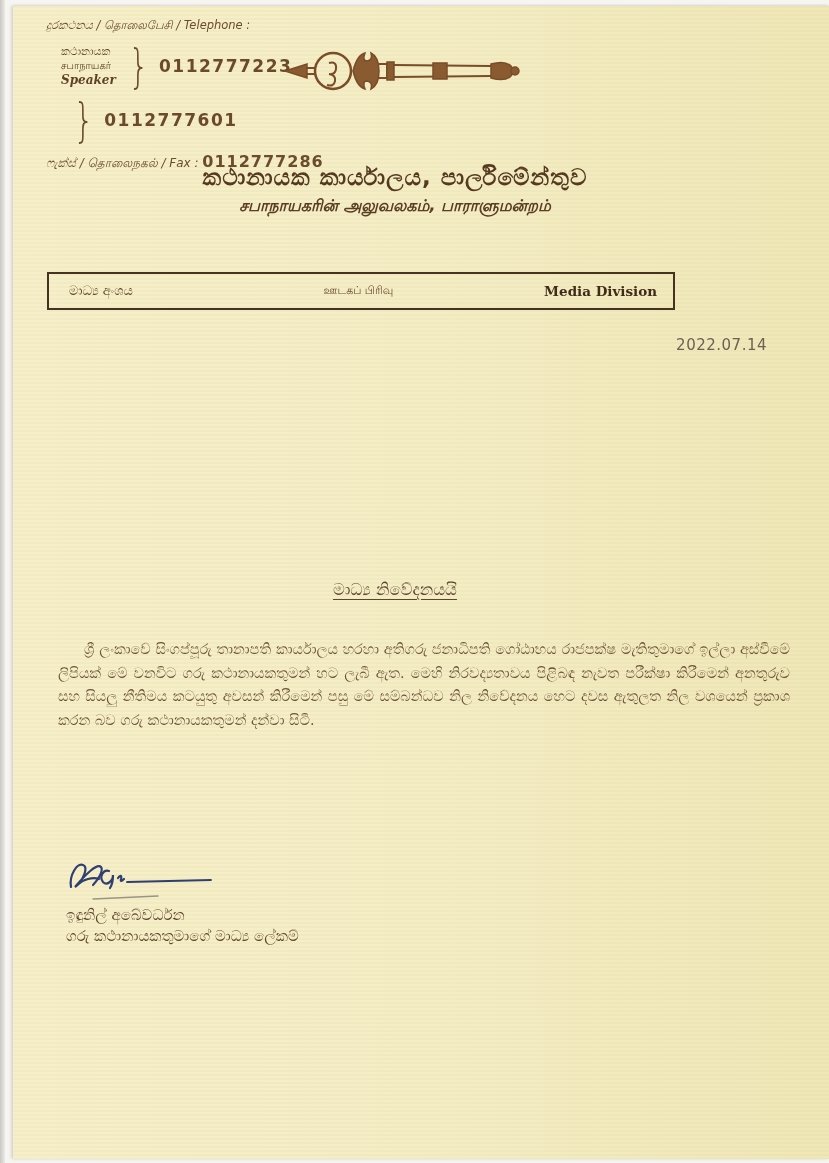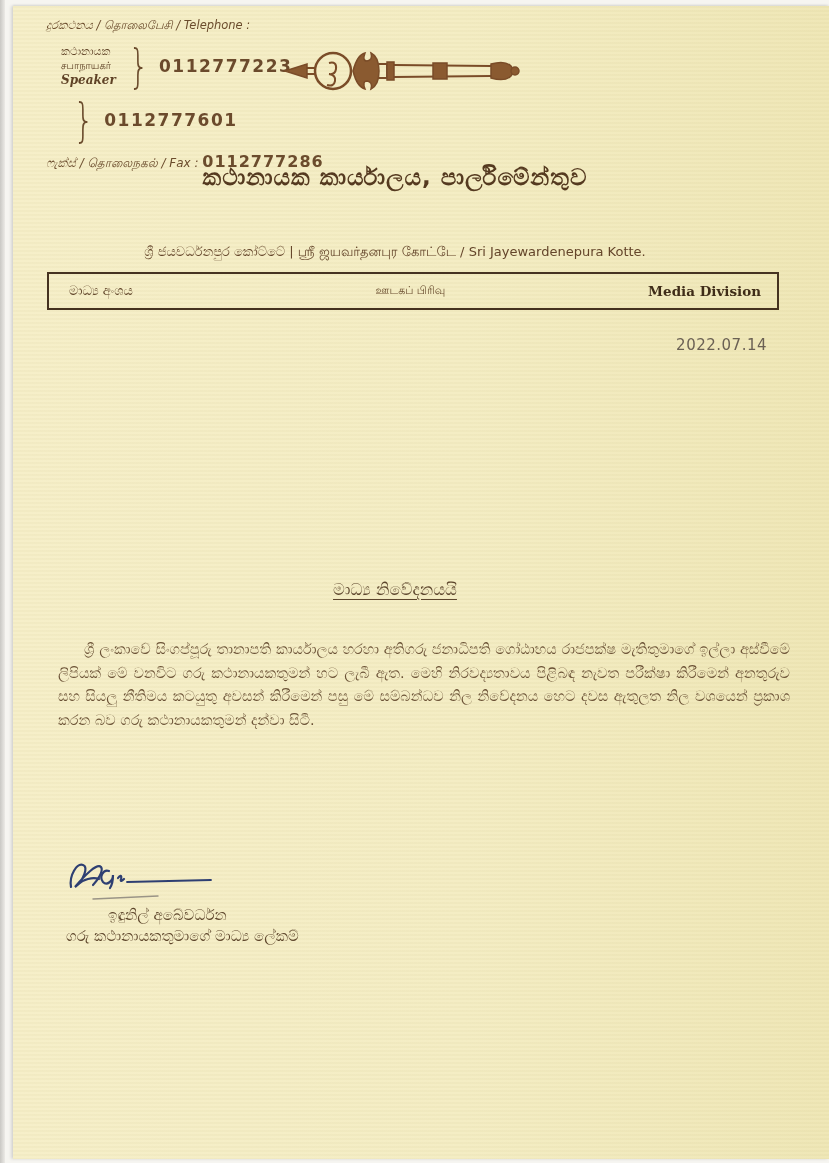--- a/index.html
+++ b/index.html
@@ -44,21 +44,21 @@
 
   
   .titles { left: 0; right: 52px; text-align: center; }
   .title-si { top: 158px; font-size: 23px; font-weight: bold; letter-spacing: 1px; color: #553a20; }
   .title-ta { top: 190px; font-size: 16px; font-weight: bold; font-style: italic; color: #5a3e22; }
   .title-en { top: 214px; font-size: 15.5px; font-weight: bold; letter-spacing: 0.6px; word-spacing: 5px; color: #4f351c; }
   .title-address { top: 238px; font-size: 13px; color: #64452a; }
 
   
   .division-box {
-    left: 34px; top: 266px; width: 732px; height: 38px;
+    left: 34px; top: 266px; width: 628px; height: 38px;
     border: 2px solid #453220;
     display: flex; align-items: center; justify-content: space-between;
     padding: 0 16px 0 20px;
   }
   .division-si { font-size: 13px; color: #5d4126; }
   .division-ta { font-size: 11px; color: #6b4f30; margin-left: 40px; }
   .division-en { font-size: 13.5px; font-weight: bold; font-family: "DejaVu Serif", serif; color: #3f2c18; }
 
   
   .date { top: 330px; right: 62px; font-size: 15px; letter-spacing: 0.5px; color: #6b6154; }
@@ -72,21 +72,21 @@
 
   
   .body-par {
     left: 45px; top: 632px; width: 732px;
     font-size: 14.5px; line-height: 23.5px; text-align: justify;
     text-indent: 26px; color: #6b5236;
   }
 
   
   .signature { left: 50px; top: 845px; width: 175px; height: 62px; }
-  .sig-name { left: 53px; top: 900px; font-size: 15px; color: #5d452b; margin-left: 42px; }
+  .sig-name { left: 53px; top: 900px; font-size: 15px; color: #5d452b; }
   .sig-role { left: 53px; top: 921px; font-size: 15px; color: #5d452b; }
 </style>
 </head>
 <body>
 
 <div class="scan-edge-left"></div>
 
 <div class="paper">
 
   <div class="abs phone-label">දුරකථනය / தொலைபேசி / Telephone :</div>
@@ -128,21 +128,21 @@
       <path d="M113 23 L210 24 M113 35 L210 34" stroke-width="2"></path>
 
       <rect x="152" y="21" width="14" height="16" fill="#8a5a30" stroke-width="1.5"></rect>
 
       <path d="M210 22 q14 -4 20 2 q4 5 0 10 q-6 6 -20 2 Z" fill="#8a5a30" stroke-width="1.5"></path>
       <circle cx="234" cy="29" r="4" fill="#8a5a30" stroke-width="1.5"></circle>
     </g>
   </svg>
 
   <div class="abs titles title-si">කථානායක කාර්යාලය, පාර්ලිමේන්තුව</div>
-  <div class="abs titles title-address">ශ්‍රී ජයවර්ධනපුර කෝට්ටේ | ஸ்ரீ ஜயவர்தனபுர கோட்டே / Sri Jayewardenepura Kotte.</div>
+  <div class="abs titles title-ta">சபாநாயகரின் அலுவலகம், பாராளுமன்றம்</div>
 
   <div class="abs division-box">
     <span class="division-si">මාධ්‍ය අංශය</span>
     <span class="division-ta">ஊடகப் பிரிவு</span>
     <span class="division-en">Media Division</span>
   </div>
 
   <div class="abs date">2022.07.14</div>
 
   <div class="abs release-title">මාධ්‍ය නිවේදනයයි</div>

